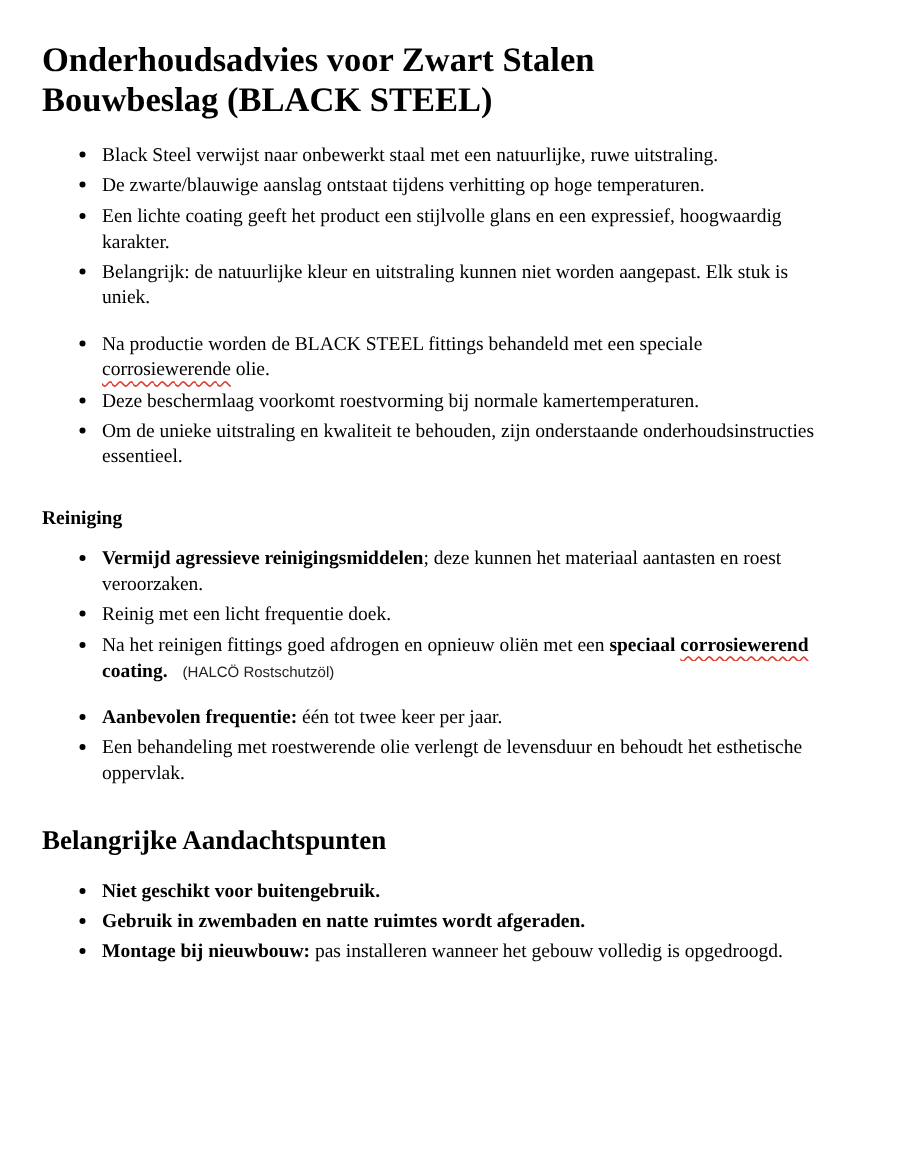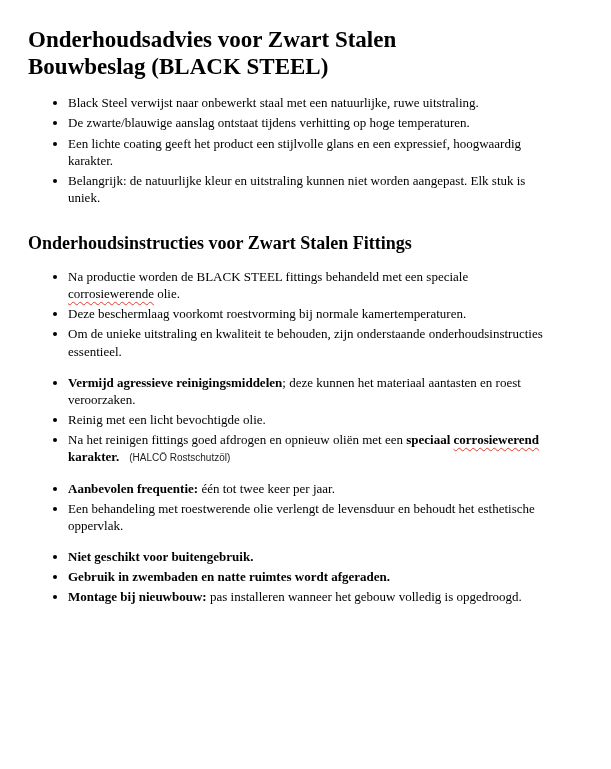--- a/index.html
+++ b/index.html
@@ -68,46 +68,47 @@
 
   <h1>Onderhoudsadvies voor Zwart Stalen Bouwbeslag (BLACK STEEL)</h1>
 
   <ul>
     <li><span>Black Steel verwijst naar onbewerkt staal met een natuurlijke, ruwe uitstraling.</span></li>
     <li><span>De zwarte/blauwige aanslag ontstaat tijdens verhitting op hoge temperaturen.</span></li>
     <li><span>Een lichte coating geeft het product een stijlvolle glans en een expressief, hoogwaardig karakter.</span></li>
     <li><span>Belangrijk: de natuurlijke kleur en uitstraling kunnen niet worden aangepast. Elk stuk is uniek.</span></li>
   </ul>
 
-  <h2>Onderhoudsinstructies voor Zwart Stalen Fittings</h2>
   <ul>
     <li>
       <span>Na productie worden de BLACK STEEL fittings behandeld met een speciale </span><span class="misspelled">corrosiewerende</span><span> olie.</span>
     </li>
     <li><span>Deze beschermlaag voorkomt roestvorming bij normale kamertemperaturen.</span></li>
     <li><span>Om de unieke uitstraling en kwaliteit te behouden, zijn onderstaande onderhoudsinstructies essentieel.</span></li>
   </ul>
 
+  <h3>Reiniging</h3>
   <ul>
     <li>
       <span class="b">Vermijd agressieve reinigingsmiddelen</span><span>; deze kunnen het materiaal aantasten en roest veroorzaken.</span>
     </li>
-    <li><span>Reinig met een licht bevochtigde olie.</span></li>
+    <li><span>Reinig met een licht frequentie doek.</span></li>
     <li>
-      <span>Na het reinigen fittings goed afdrogen en opnieuw oliën met een </span><span class="b">speciaal </span><span class="b misspelled">corrosiewerend</span><span class="b"> karakter.</span><span class="note">(HALCÖ Rostschutzöl)</span>
+      <span>Na het reinigen fittings goed afdrogen en opnieuw oliën met een </span><span class="b">speciaal </span><span class="b misspelled">corrosiewerend</span><span class="b"> coating.</span><span class="note">(HALCÖ Rostschutzöl)</span>
     </li>
   </ul>
 
   <ul>
     <li>
       <span class="b">Aanbevolen frequentie:</span><span> één tot twee keer per jaar.</span>
     </li>
     <li><span>Een behandeling met roestwerende olie verlengt de levensduur en behoudt het esthetische oppervlak.</span></li>
   </ul>
 
+  <h2>Belangrijke Aandachtspunten</h2>
   <ul>
     <li><span class="b">Niet geschikt voor buitengebruik.</span></li>
     <li><span class="b">Gebruik in zwembaden en natte ruimtes wordt afgeraden.</span></li>
     <li>
       <span class="b">Montage bij nieuwbouw:</span><span> pas installeren wanneer het gebouw volledig is opgedroogd.</span>
     </li>
   </ul>
 
 </div>
 

